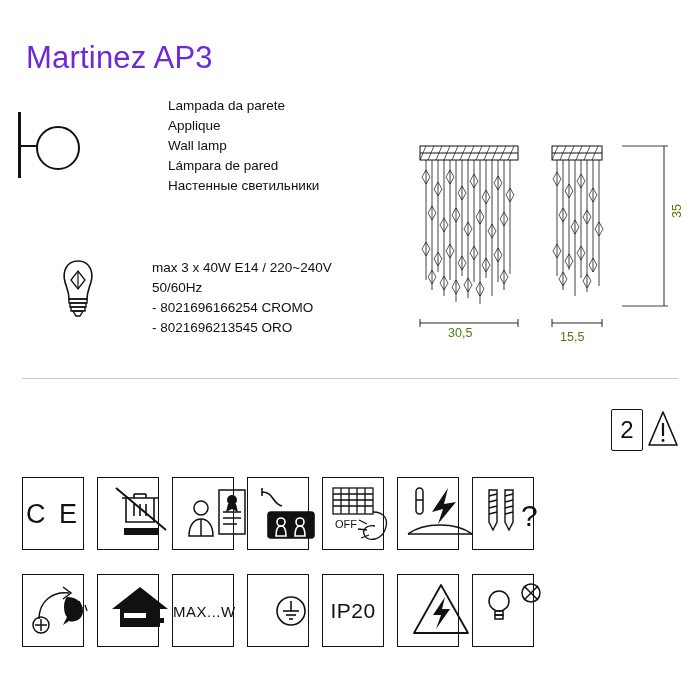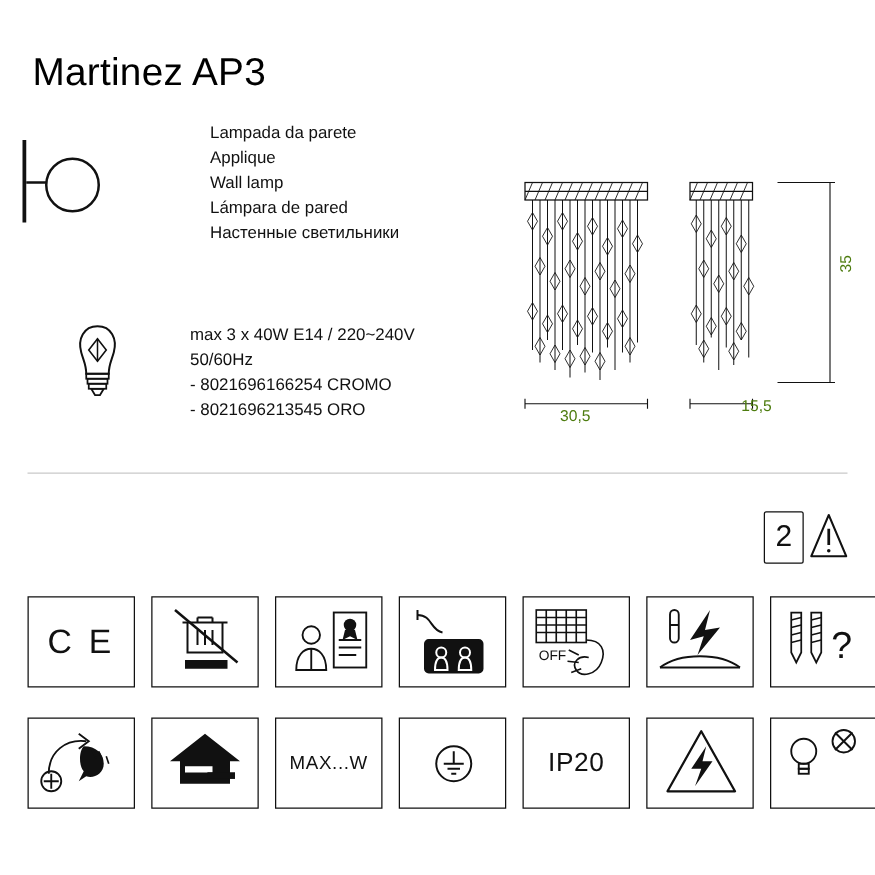--- a/index.html
+++ b/index.html
@@ -10,21 +10,21 @@
     color:#111;
     position:relative;
     overflow:hidden;
   }
   .page{position:absolute;inset:0;}
 
   
   .title{
     position:absolute;left:26px;top:40px;
     font-size:31px;font-weight:400;letter-spacing:0.2px;
-    color:#000000;
+    color:#6d28d9;
   }
 
   
   .mount{position:absolute;left:18px;top:112px;width:70px;height:70px;}
   .mount .wall{position:absolute;left:0;top:0;width:3px;height:66px;background:#111;}
   .mount .circle{position:absolute;left:18px;top:14px;width:40px;height:40px;border:2px solid #111;border-radius:50%;background:#fff;}
   .mount .arm{position:absolute;left:3px;top:33px;width:22px;height:2px;background:#111;}
 
   
   .bulb{position:absolute;left:55px;top:258px;width:46px;height:62px;}
@@ -53,21 +53,21 @@
     border:1.6px solid #111;border-radius:2px;
     display:flex;align-items:center;justify-content:center;
     font-size:24px;font-weight:400;line-height:1;
   }
   .badge-tri{position:absolute;left:36px;top:0;width:32px;height:40px;}
 
   
   .grid{position:absolute;left:22px;top:477px;}
   .row{display:flex;}
   .cell{
-    width:86px;height:73px;
+    width:62px;height:73px;
     border:1.6px solid #111;
     margin-right:13px;
     position:relative;
     background:#fff;
     box-sizing:border-box;
   }
   .row.second .cell{margin-top:24px;}
   .cell .lbl{
     position:absolute;left:0;right:0;top:50%;transform:translateY(-50%);
     text-align:center;font-size:18px;letter-spacing:0.5px;
@@ -231,21 +231,21 @@
         <line x1="118" y1="189" x2="118" y2="197" stroke-width="0.9"></line>
         <line x1="152" y1="193" x2="202" y2="193" stroke-width="0.9"></line>
         <line x1="152" y1="189" x2="152" y2="197" stroke-width="0.9"></line>
         <line x1="202" y1="189" x2="202" y2="197" stroke-width="0.9"></line>
         <line x1="222" y1="16" x2="268" y2="16" stroke-width="0.8"></line>
         <line x1="222" y1="176" x2="268" y2="176" stroke-width="0.8"></line>
         <line x1="264" y1="16" x2="264" y2="176" stroke-width="0.9"></line>
       </g>
     </svg>
     <div class="dimtxt" style="left:48px;top:196px;">30,5</div>
-    <div class="dimtxt" style="left:160px;top:188px;margin-left:33px;">15,5</div>
+    <div class="dimtxt" style="left:160px;top:200px;">15,5</div>
     <div class="dimtxt" style="left:270px;top:88px;transform:rotate(-90deg);transform-origin:left top;">35</div>
   </div>
 
   <div class="rule"></div>
 
   <div class="badges">
     <div class="badge-box">2</div>
     <div class="badge-tri">
       <svg width="32" height="40" viewBox="0 0 32 40">
         <path d="M16 3 L30 36 L2 36 Z" fill="none" stroke="#111" stroke-width="1.6" stroke-linejoin="round"></path>

